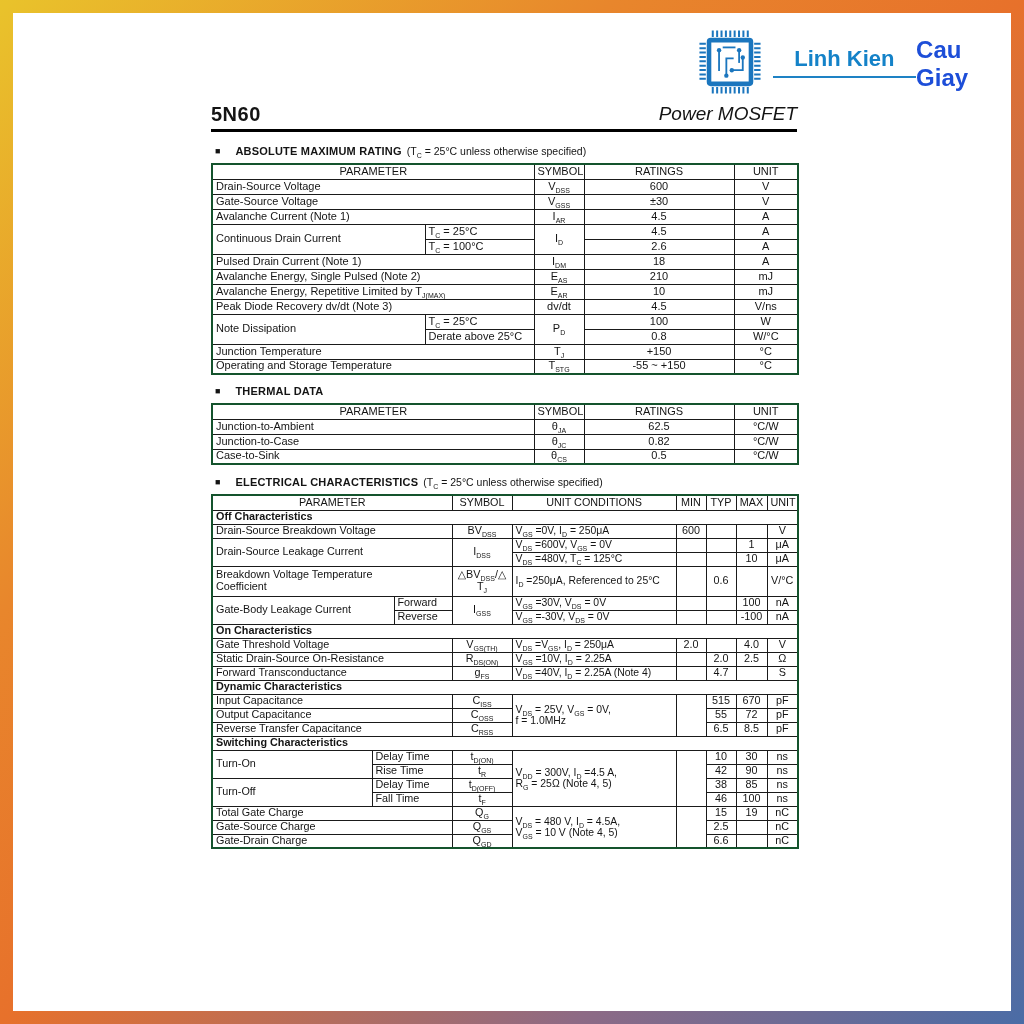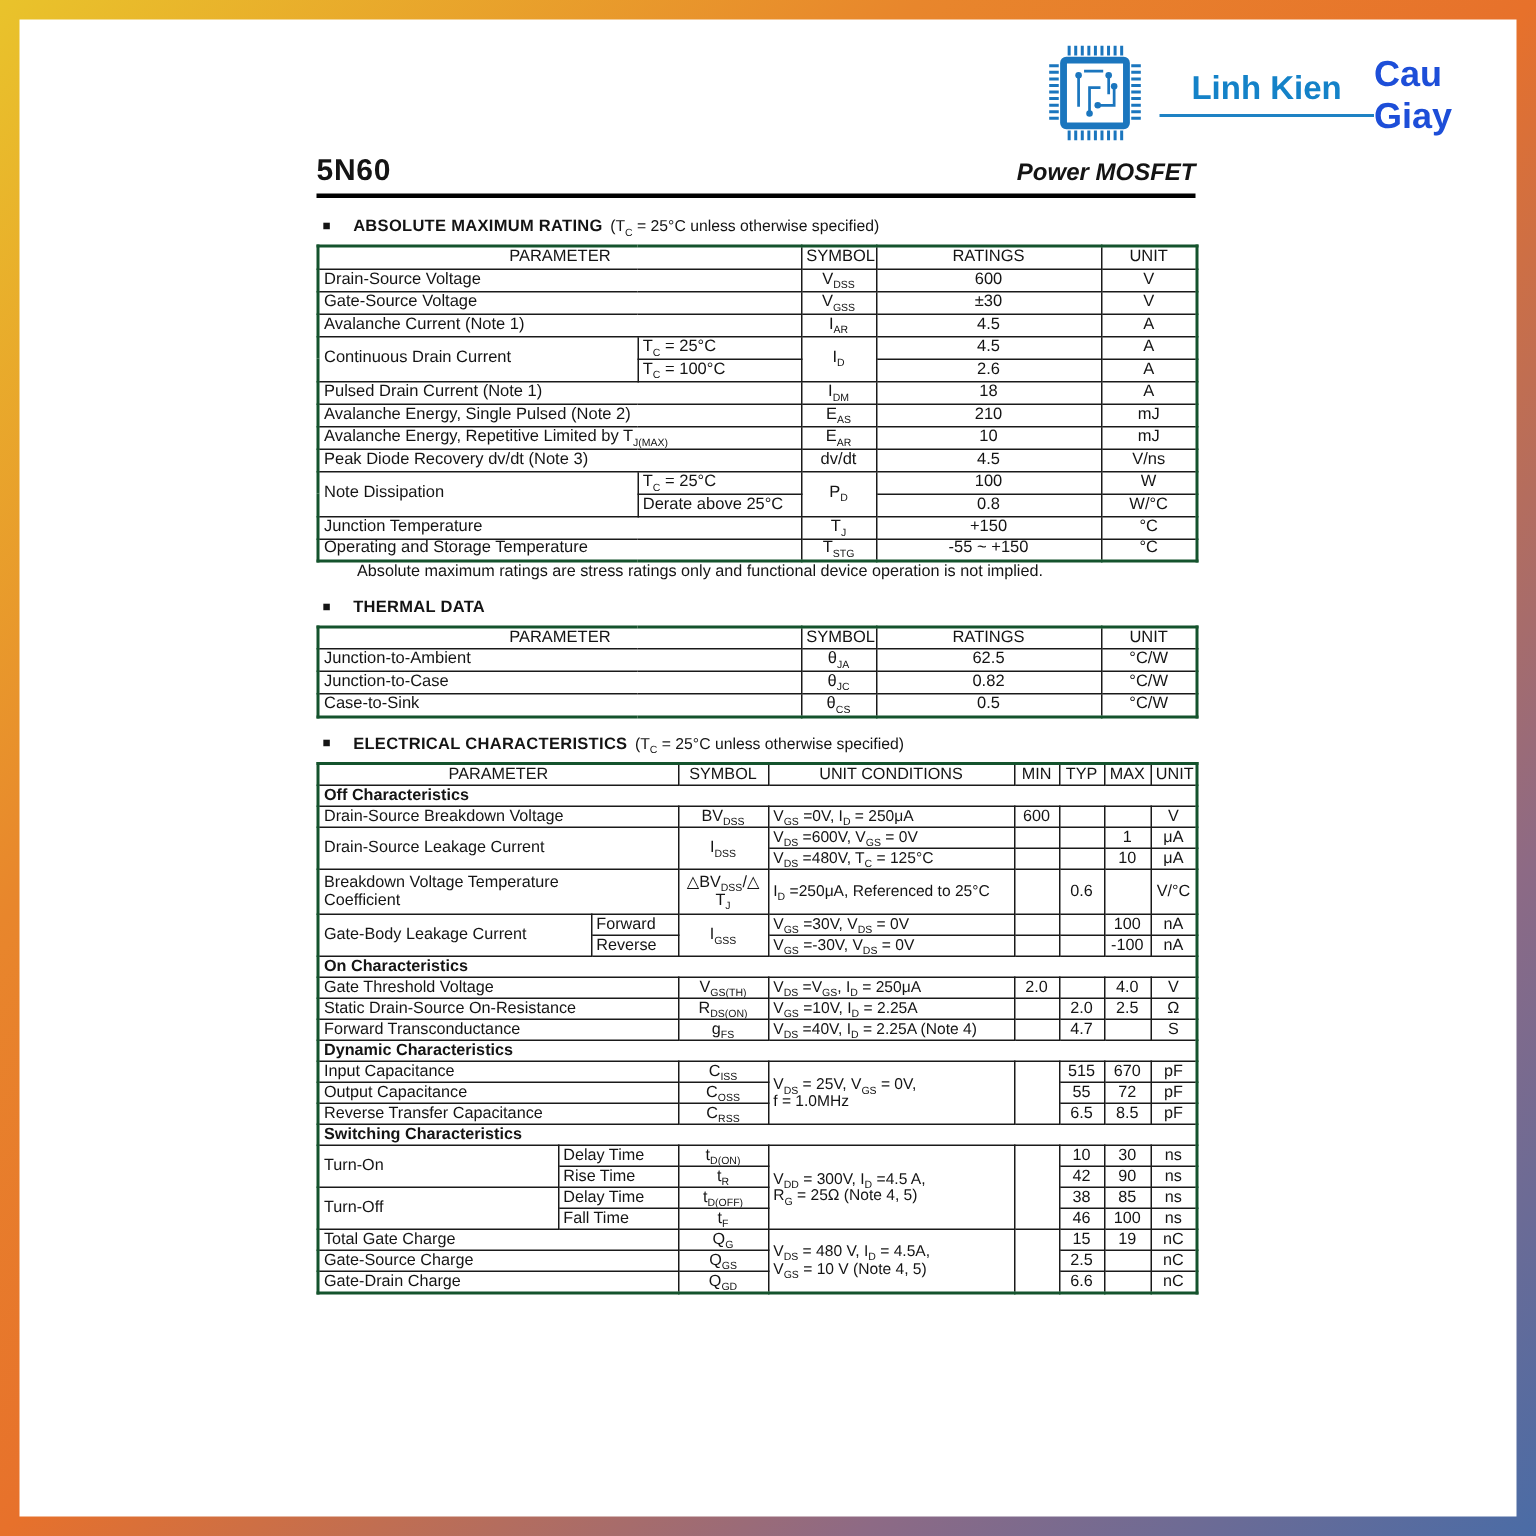--- a/index.html
+++ b/index.html
@@ -15,21 +15,21 @@
   .logo-text { display:flex; flex-direction:row; align-items:center; }
   .logo-line1 { font-size:22px; font-weight:bold; color:#1482c8; padding:0 4px 4px 4px;
                 border-bottom:2px solid #1e82c4; width:100%; text-align:center; }
   .logo-line2 { font-size:24px; font-weight:bold; color:#1d4ed8; margin-top:3px; }
 
   
   .content { position:absolute; left:154px; top:90px; width:586px;margin-left:44px; }
   .doc-header { display:flex; justify-content:space-between; align-items:flex-end;
                 border-bottom:3px solid #000; padding-bottom:3px; }
   .part-number { font-size:20px; font-weight:bold; letter-spacing:0.5px; }
-  .doc-type { font-size:16px; font-weight:bold; font-style:italic; padding-bottom:1px; }
+  .doc-type { font-size:19px; font-weight:normal; font-style:italic; padding-bottom:1px; }
 
   .sec-title { display:flex; align-items:baseline; margin:13px 0 6px 4px; }
   .sec-title .bullet { font-size:9px; margin-right:15px; position:relative; top:-1px; }
   .sec-title .sec-name { font-size:11px; font-weight:bold; letter-spacing:0.2px; }
   .sec-title .sec-cond { font-size:10.5px; margin-left:5px; }
 
   table.t { border-collapse:collapse; table-layout:fixed; width:586px; border:2px solid #14532d; }
   .t td { border:1px solid #1a1a1a; font-size:11px; padding:0 3px; height:15px;
           line-height:1.08; vertical-align:middle; overflow:hidden; }
   .ec td { height:14px; font-size:10.8px; }
@@ -180,21 +180,20 @@
       </tr>
       <tr>
         <td colspan="2">Operating and Storage Temperature</td>
         <td class="c">T<sub>STG</sub></td>
         <td class="c">-55 ~ +150</td>
         <td class="c">°C</td>
       </tr>
     </tbody>
         </table>
 
-    <div class="note indent">Absolute maximum ratings are stress ratings only and functional device operation is not implied.</div>
 
     <div class="sec-title" style="margin-top:10px;">
       <span class="bullet">■</span>
       <span class="sec-name">THERMAL DATA</span>
     </div>
 
     <table class="t">
       <colgroup>
             <col style="width:213px">
             <col style="width:109px">

